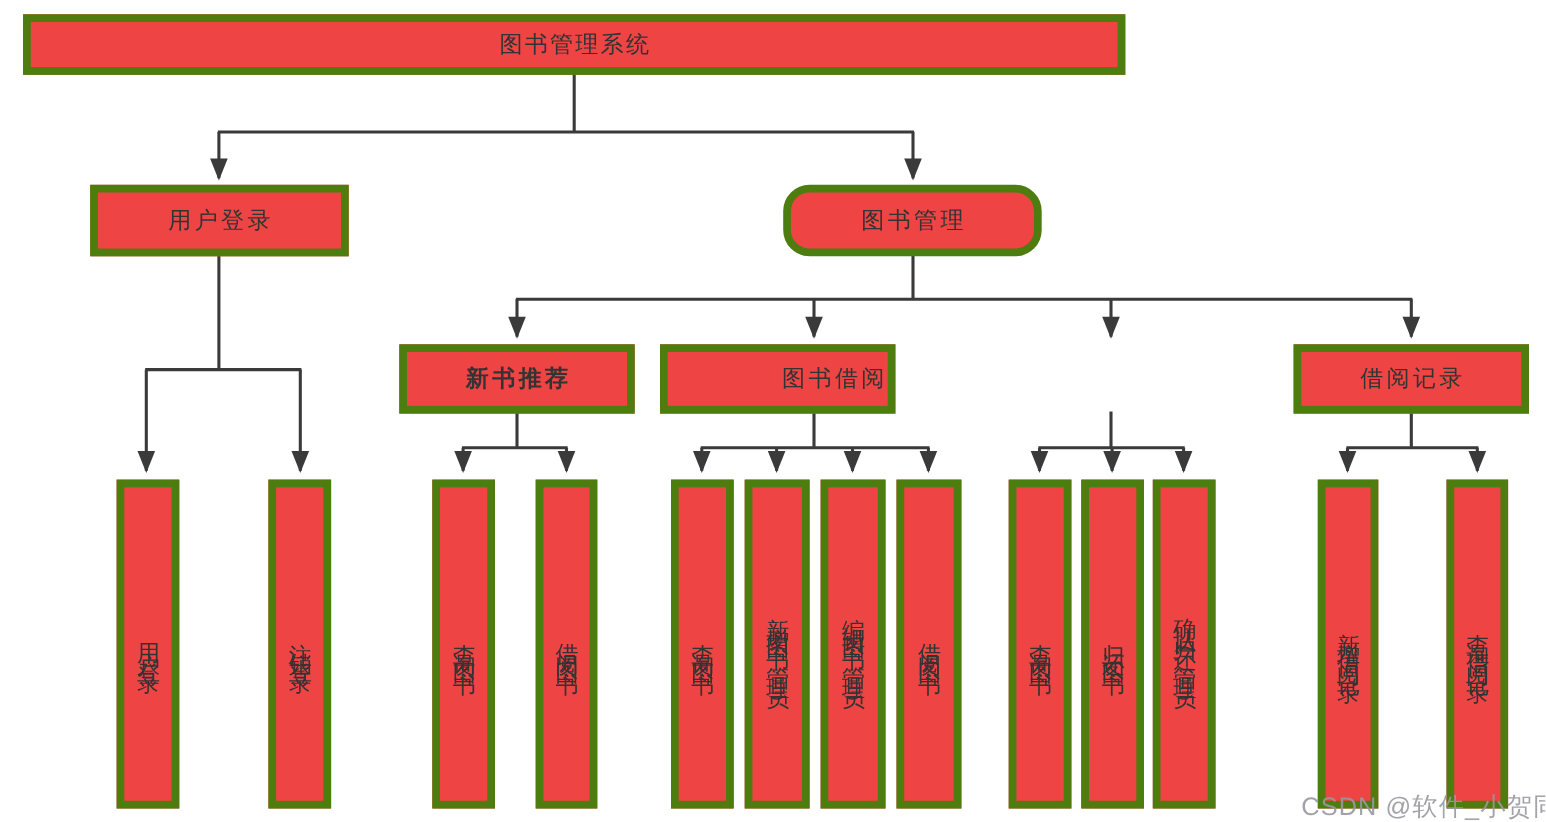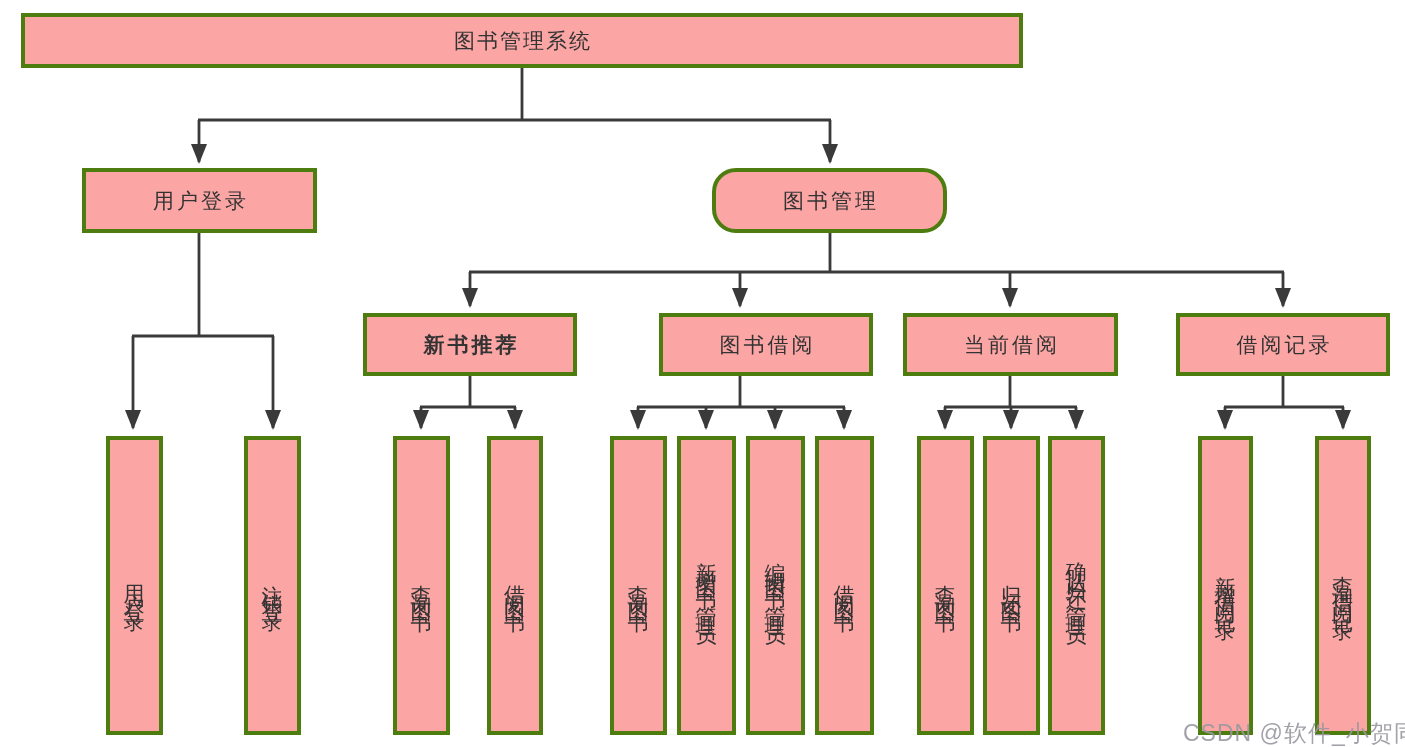--- a/index.html
+++ b/index.html
@@ -13,22 +13,22 @@
   }
   .wires {
     position: absolute;
     left: 0; top: 0;
     width: 1405px; height: 747px;
     z-index: 1;
   }
   .box {
     position: absolute;
     box-sizing: border-box;
-    border: 4px solid #4d7c0f;
-    background: #fca5a5;
+    border: 7px solid #4d7c0f;
+    background: #ef4444;
     display: flex;
     align-items: center;
     justify-content: center;
     color: #333333;
     z-index: 2;
   }
   .h-label {
     font-size: 21px;
     letter-spacing: 3px;
     text-indent: 3px;
@@ -110,25 +110,22 @@
   <div class="box" style="left:82px; top:168px; width:235px; height:65px;">
     <span class="h-label">用户登录</span>
   </div>
   <div class="box" style="left:712px; top:168px; width:235px; height:65px;border-radius:24px;">
     <span class="h-label">图书管理</span>
   </div>
 
   <div class="box" style="left:363px; top:313px; width:214px; height:63px;font-weight:bold;">
     <span class="h-label">新书推荐</span>
   </div>
-  <div class="box" style="left:659px; top:313px; width:214px; height:63px;">
+  <div class="box" style="left:600px; top:313px; width:214px; height:63px;justify-content:flex-end;">
     <span class="h-label">图书借阅</span>
-  </div>
-  <div class="box" style="left:903px; top:313px; width:215px; height:63px;">
-    <span class="h-label">当前借阅</span>
   </div>
   <div class="box" style="left:1176px; top:313px; width:214px; height:63px;">
     <span class="h-label">借阅记录</span>
   </div>
 
   <div class="box" style="left:106px; top:436px; width:57px; height:299px;">
     <span class="v-label">用户登录</span>
   </div>
   <div class="box" style="left:244px; top:436px; width:57px; height:299px;">
     <span class="v-label">注销登录</span>

